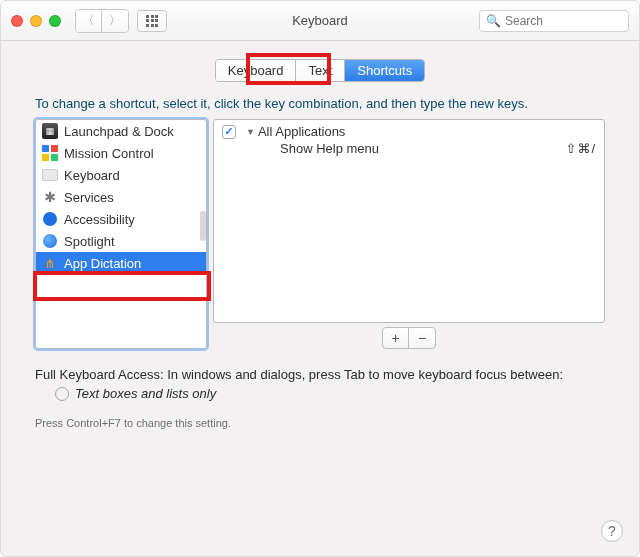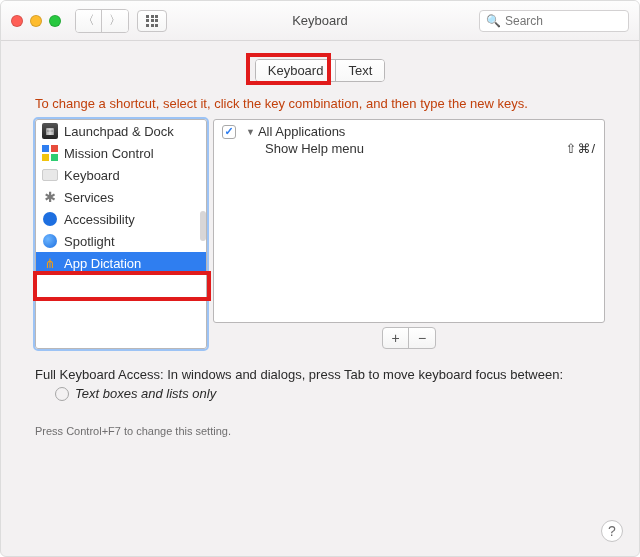--- a/index.html
+++ b/index.html
@@ -26,49 +26,49 @@
 
   
   .tabbar { display:flex; justify-content:center; margin-top: 18px; }
   .segmented { display:inline-flex; border:1px solid #b9b7b8; border-radius:4px; overflow:hidden; background:#fff; }
   .segmented .seg { padding:3px 12px; font-size:13px; color:#333; border-right:1px solid #b9b7b8; background:linear-gradient(#fff,#f8f8f8); }
   .segmented .seg:last-child{border-right:none;}
   .segmented .seg.active { background:linear-gradient(#5aa3f7,#2e7de6); color:#fff; }
 
   
   .content { padding: 14px 34px 0 34px; font-size:13px; color:#333; }
-  .instr { margin-bottom: 8px; font-size:13px; color:#c2410c; }
+  .instr { margin-bottom: 8px; font-size:13px; color:#0c4a6e; }
   .columns { display:flex; gap:6px; }
   .listbox { width:172px; height:230px; background:#fff; border:1px solid #b9b7b8; border-radius:3px; overflow:hidden; position:relative;}
   .listbox.left { outline: 2px solid #9cc3f5; }
   .cat-row { display:flex; align-items:center; height:22px; padding-left:6px; font-size:13px; gap:6px;}
   .cat-row.sel { background:#2f7ef0; color:#fff; }
   .cat-icon { width:16px; height:16px; display:flex;align-items:center;justify-content:center; font-size:12px;}
 
   .detail { flex:1; height:230px; background:#fff; border:1px solid #b9b7b8; border-radius:3px; padding:4px 8px; }
   .allapps { display:flex; align-items:center; font-size:13px; color:#333;}
   .chk { width:14px; height:14px; border:1px solid #a9a9a9; border-radius:3px; margin-right:10px; background:#fff; display:flex;align-items:center;justify-content:center; color:#2f7ef0; font-size:11px; font-weight:bold;}
   .chk.checked{background:#fff;}
   .disclose{font-size:9px;color:#6a6a6a;margin-right:3px;}
   .subrow{display:flex;align-items:center;font-size:13px;color:#333;padding:2px 0 2px 0;}
-  .subrow .label{margin-left:43px;}
+  .subrow .label{margin-left:58px;}
   .shortcut{margin-left:auto;font-size:13px;color:#333;letter-spacing:1px;}
   .scrollstub{position:absolute; right:0; top:40%; width:6px; height:30px; background:#d8d6d7; border-radius:3px;}
   .btnbar{display:flex;justify-content:center; margin-top:4px;}
   .addremove{display:flex;border:1px solid #bebdbe;border-radius:4px;overflow:hidden;background:linear-gradient(#fff,#f4f4f4);}
   .addremove div{width:26px;height:20px;display:flex;align-items:center;justify-content:center;font-size:14px;color:#555;border-right:1px solid #bebdbe;}
   .addremove div:last-child{border-right:none;}
 
   
   .bottom { padding: 18px 34px 0 34px; font-size:13px; color:#2a2a2a;}
   .radiorow{display:flex;align-items:center;margin-top:4px;margin-left:20px;font-style:italic;}
   .radio{width:14px;height:14px;border:1px solid #a6a6a6;border-radius:50%;margin-right:6px;display:flex;align-items:center;justify-content:center;}
   .radio.on{border-color:#3a7ee6;}
   .radio.on::after{content:"";width:8px;height:8px;border-radius:50%;background:#3a7ee6;}
-  .note{margin-top:24px;font-size:11px;color:#6f6e6f; margin-left:0;}
+  .note{margin-top:16px;font-size:11px;color:#6f6e6f; margin-left:0;}
 
   .helpbtn{position:absolute;right:16px;bottom:14px;width:22px;height:22px;border-radius:50%;border:1px solid #c6c5c6;background:#fff;color:#6d6c6d;font-size:14px;display:flex;align-items:center;justify-content:center;}
 
   
   .hl{position:absolute;border:4px solid #e11b1b;pointer-events:none;}
 
   
   .ic-launchpad{background:linear-gradient(#555,#222);color:#fff;border-radius:2px;font-size:9px;}
   .ic-mission{width:16px;height:16px;display:grid;grid-template-columns:7px 7px;grid-template-rows:7px 7px;gap:2px;}
   .ic-mission span:nth-child(1){background:#2f7ef0;}
@@ -118,20 +118,21 @@
     <div class="searchwrap">
       <span class="search-icon">🔍</span>
       <input type="text" placeholder="Search" style="">
     </div>
   </div>
 
   <div class="tabbar">
     <div class="segmented">
       <div class="seg">Keyboard</div>
       <div class="seg">Text</div>
+      <div class="seg active">Shortcuts</div>
     </div>
   </div>
 
   <div class="content">
     <div class="instr">To change a shortcut, select it, click the key combination, and then type the new keys.</div>
     <div class="columns">
 
       <div class="listbox left">
         <div class="cat-row">
             <span class="cat-icon ic-launchpad">▦</span>

